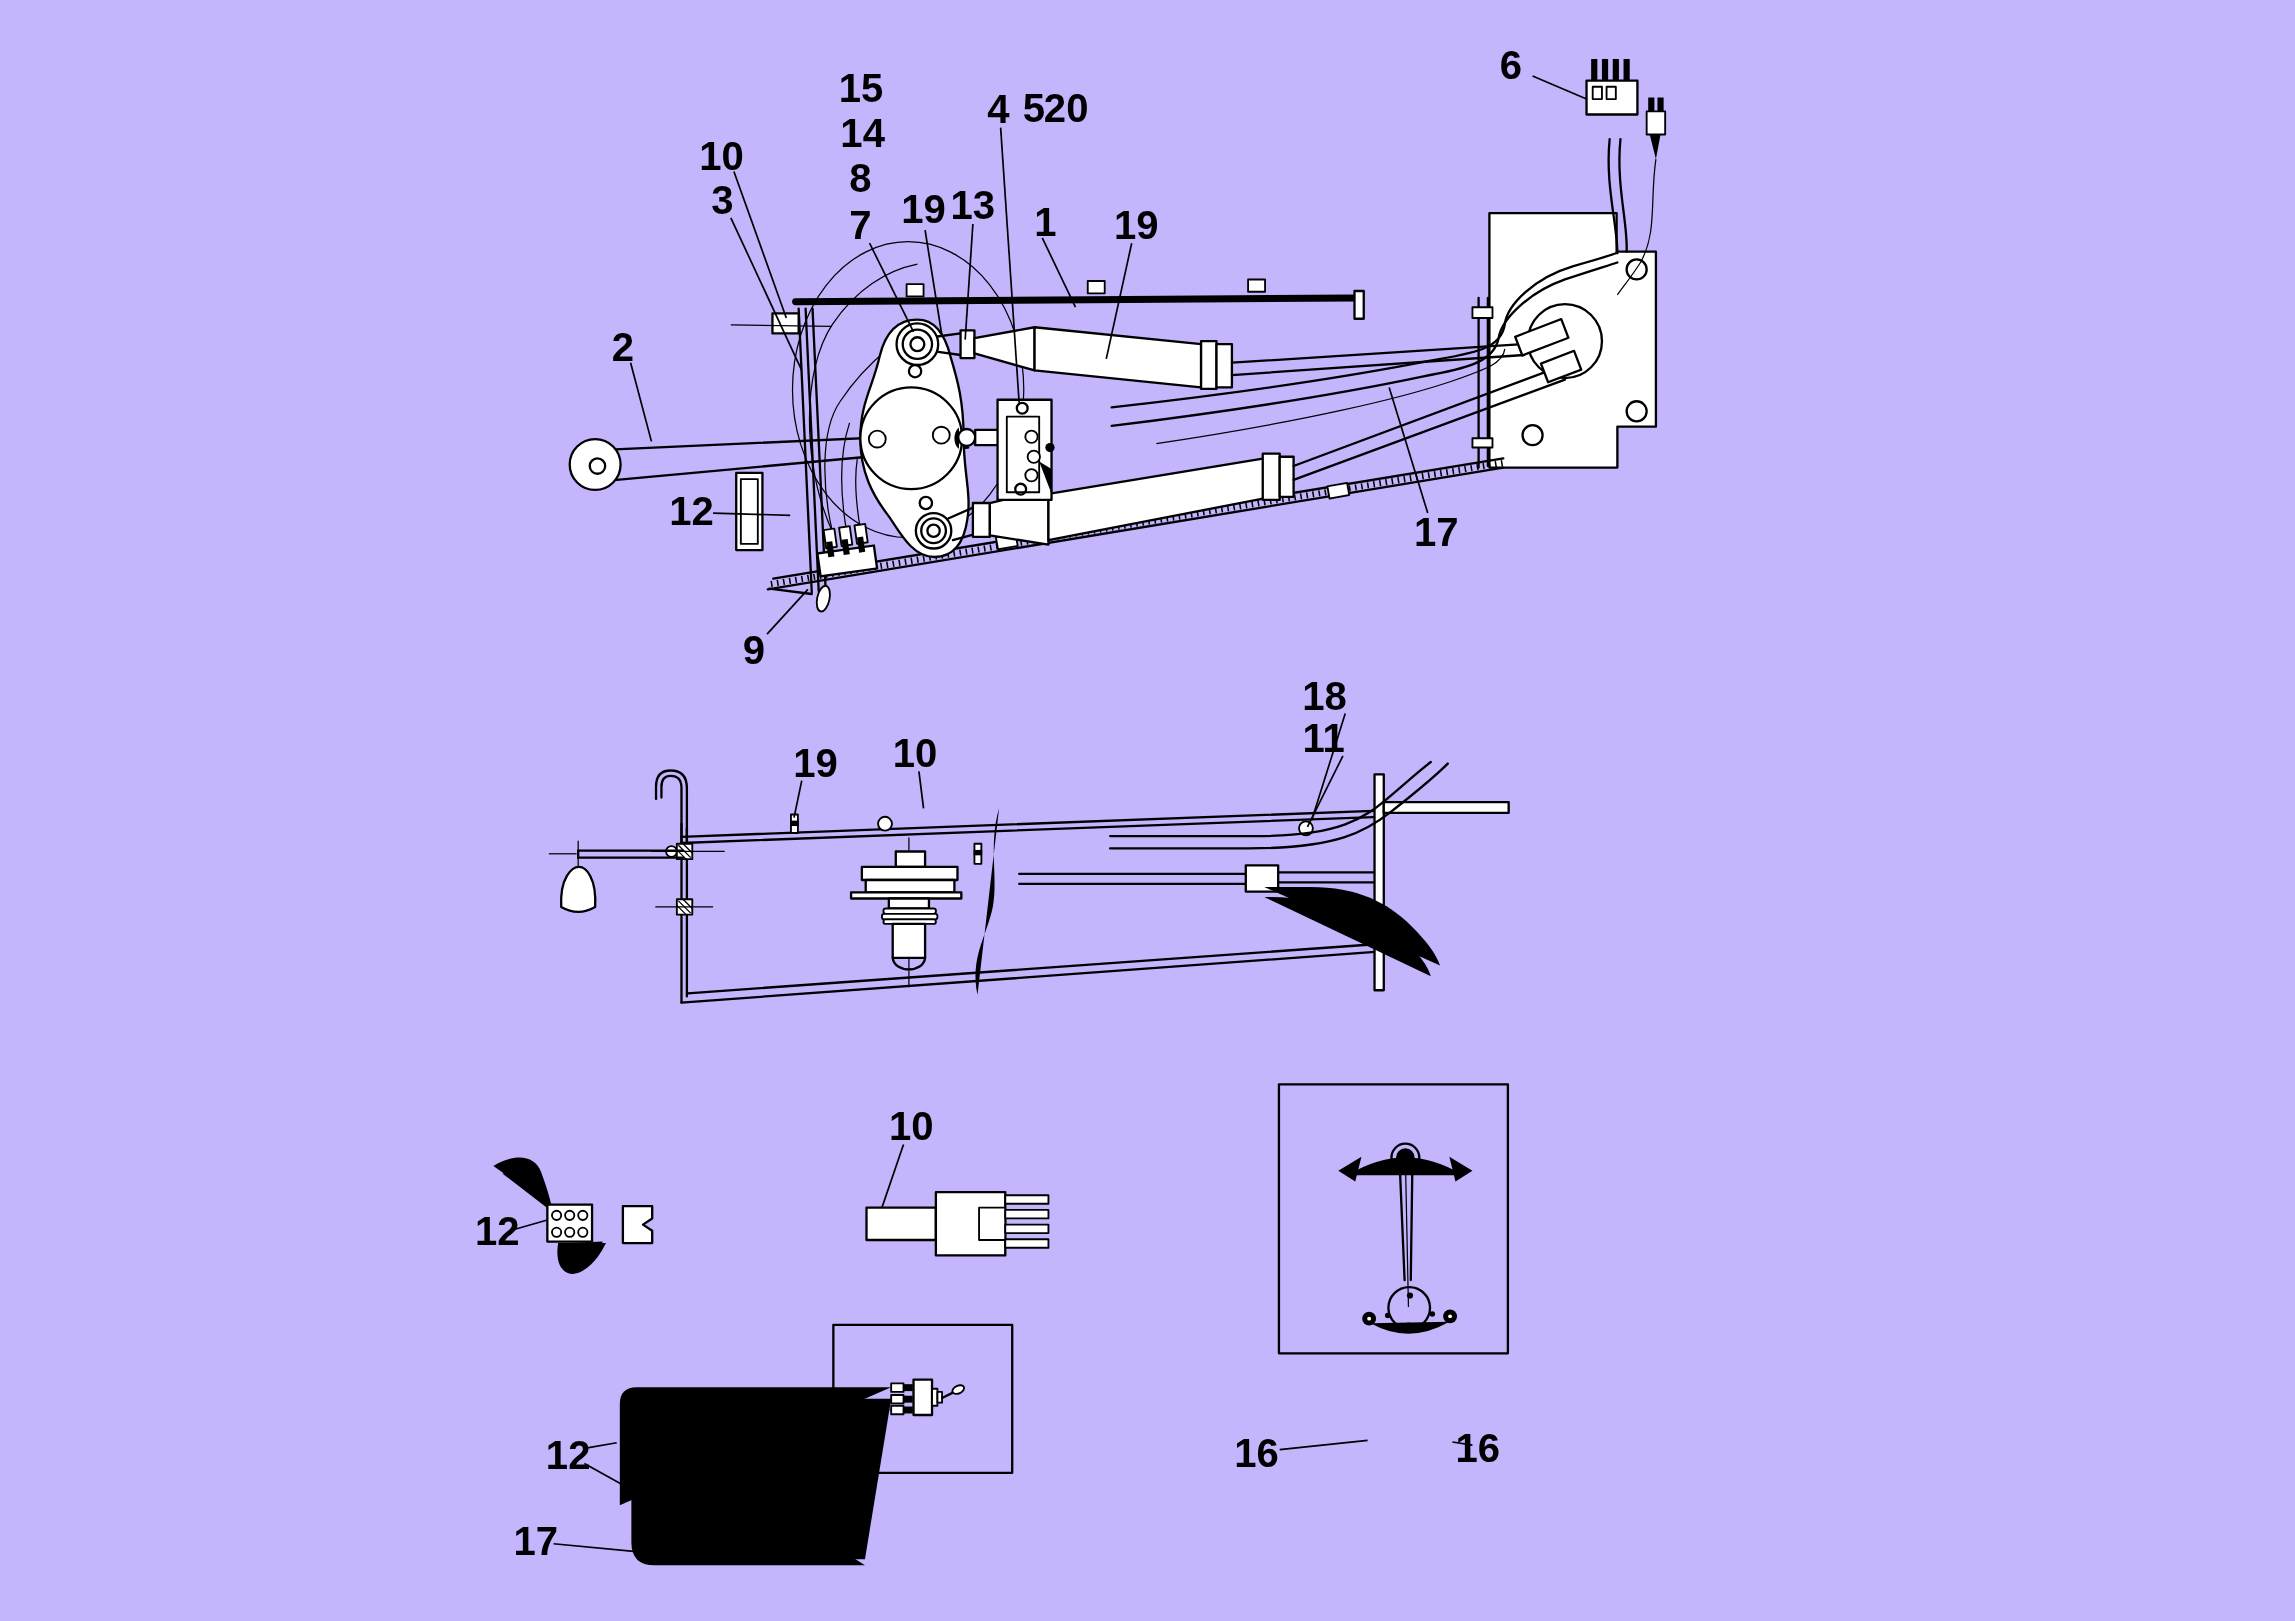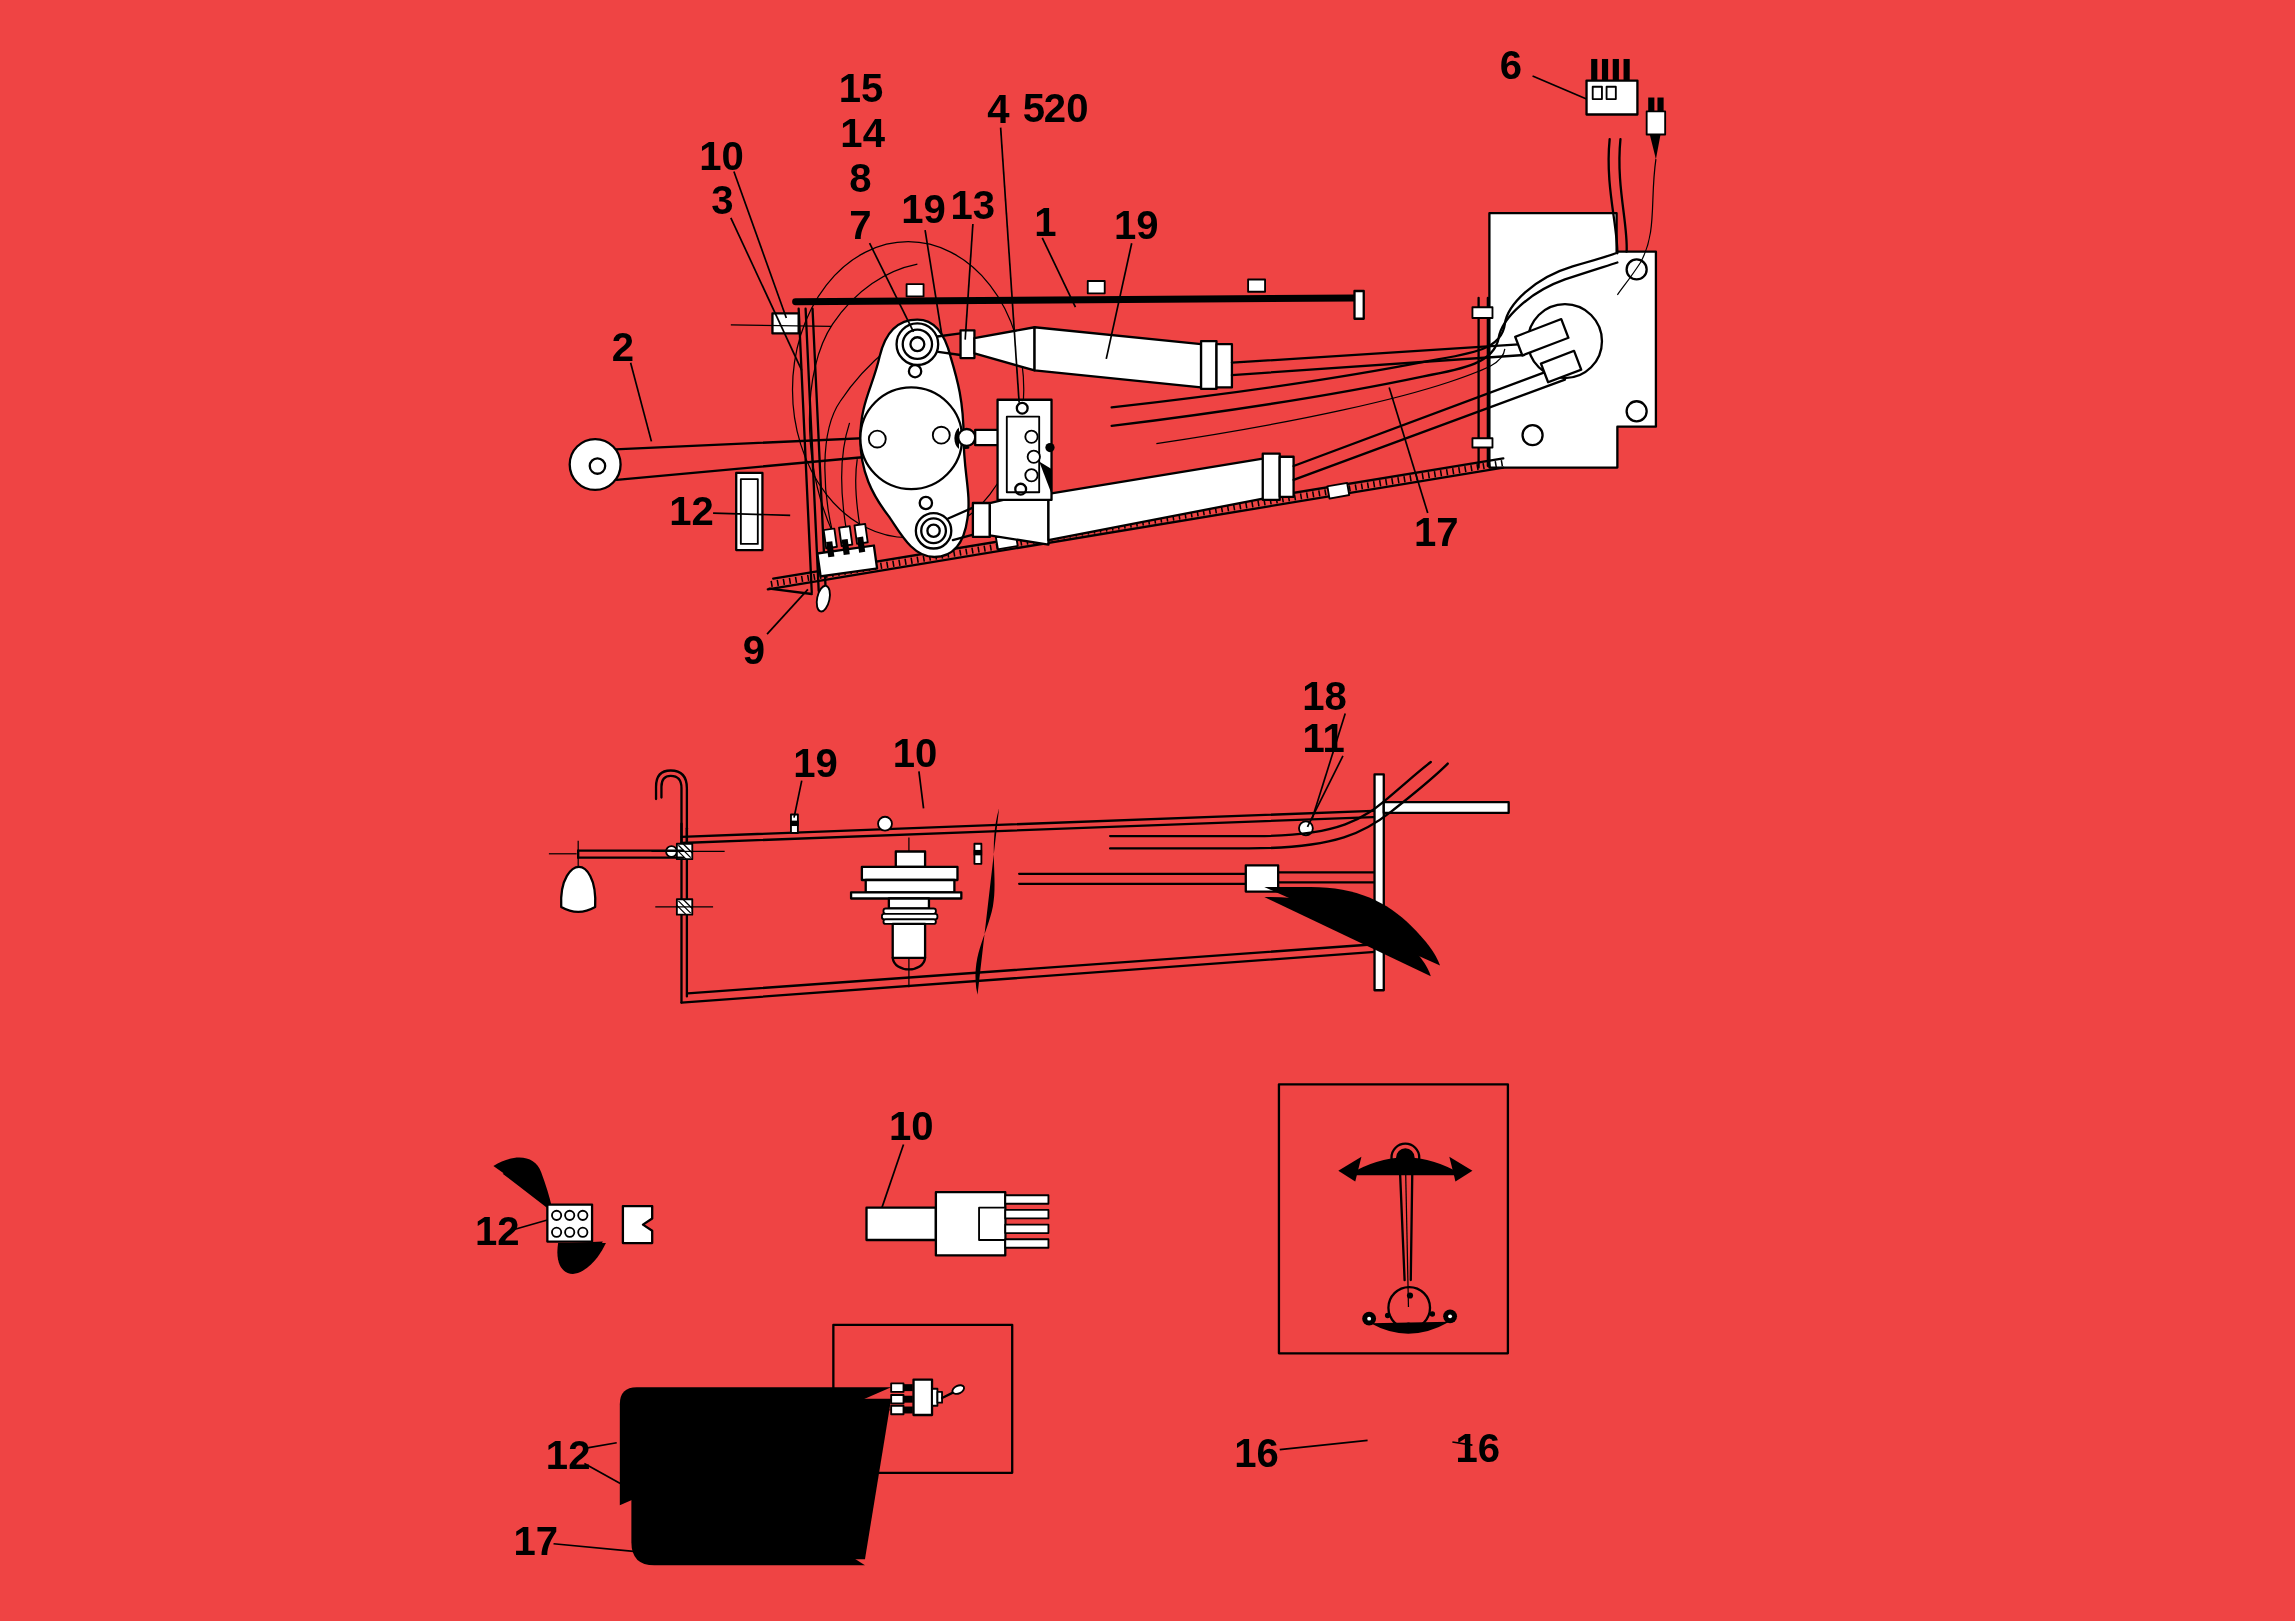--- a/index.html
+++ b/index.html
@@ -1,16 +1,16 @@
 <!DOCTYPE html>
 <html style="font-size:12.3px"><head>
 <meta charset="utf-8">
 <style>
   html,body{margin:0;padding:0;background:#fff;}
-  #page{position:relative;width:2295px;height:1622px;background:#ef4444;overflow:hidden;}
+  #page{position:relative;width:2295px;height:1622px;background:#c4b5fd;overflow:hidden;}
   svg{position:absolute;left:0;top:0;}
   .ln{stroke:#000;fill:none;stroke-width:3;stroke-linecap:round;stroke-linejoin:round;}
   .thick{stroke-width:9;}
   .med{stroke-width:2.5;}
   .thin{stroke:#000;fill:none;stroke-width:1.6;}
   .wh{fill:#ffffff;stroke:#000;stroke-width:3;stroke-linejoin:round;}
   .wh2{fill:#ffffff;stroke:#000;stroke-width:2.4;stroke-linejoin:round;}
   .blk{fill:#000;stroke:none;}
   .leader{stroke:#000;stroke-width:2.2;fill:none;}
   .hatch{stroke:#000;stroke-width:8;stroke-dasharray:2 6;fill:none;}

